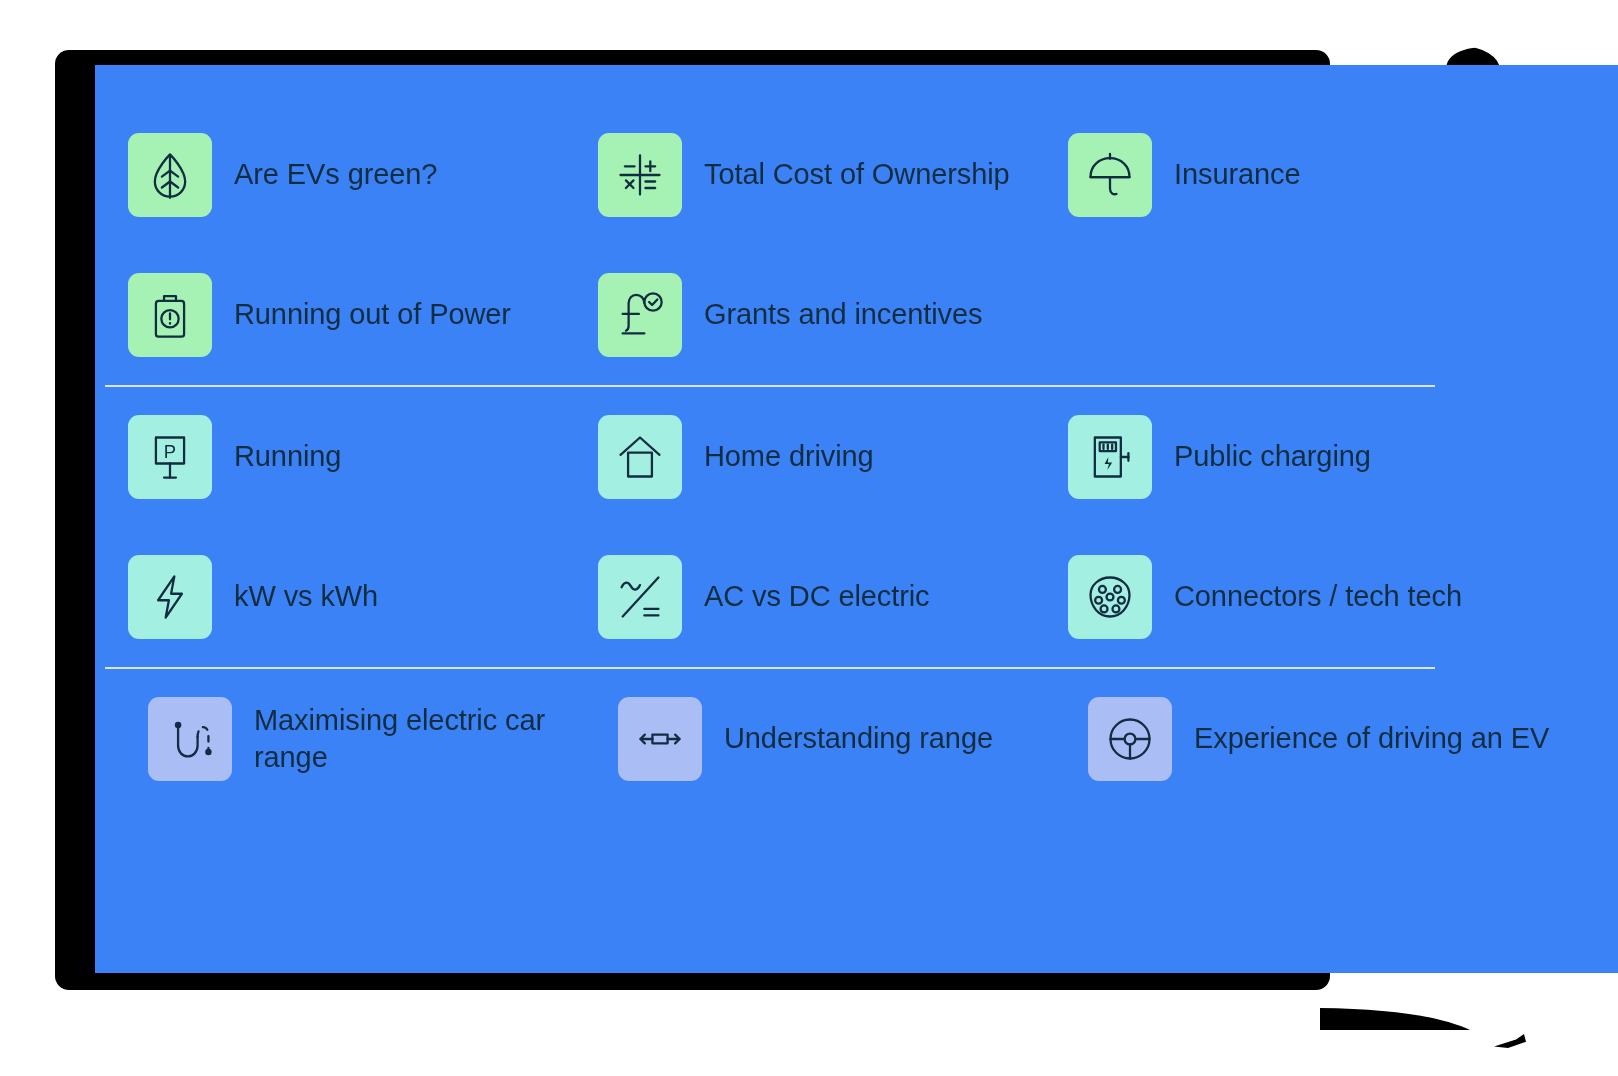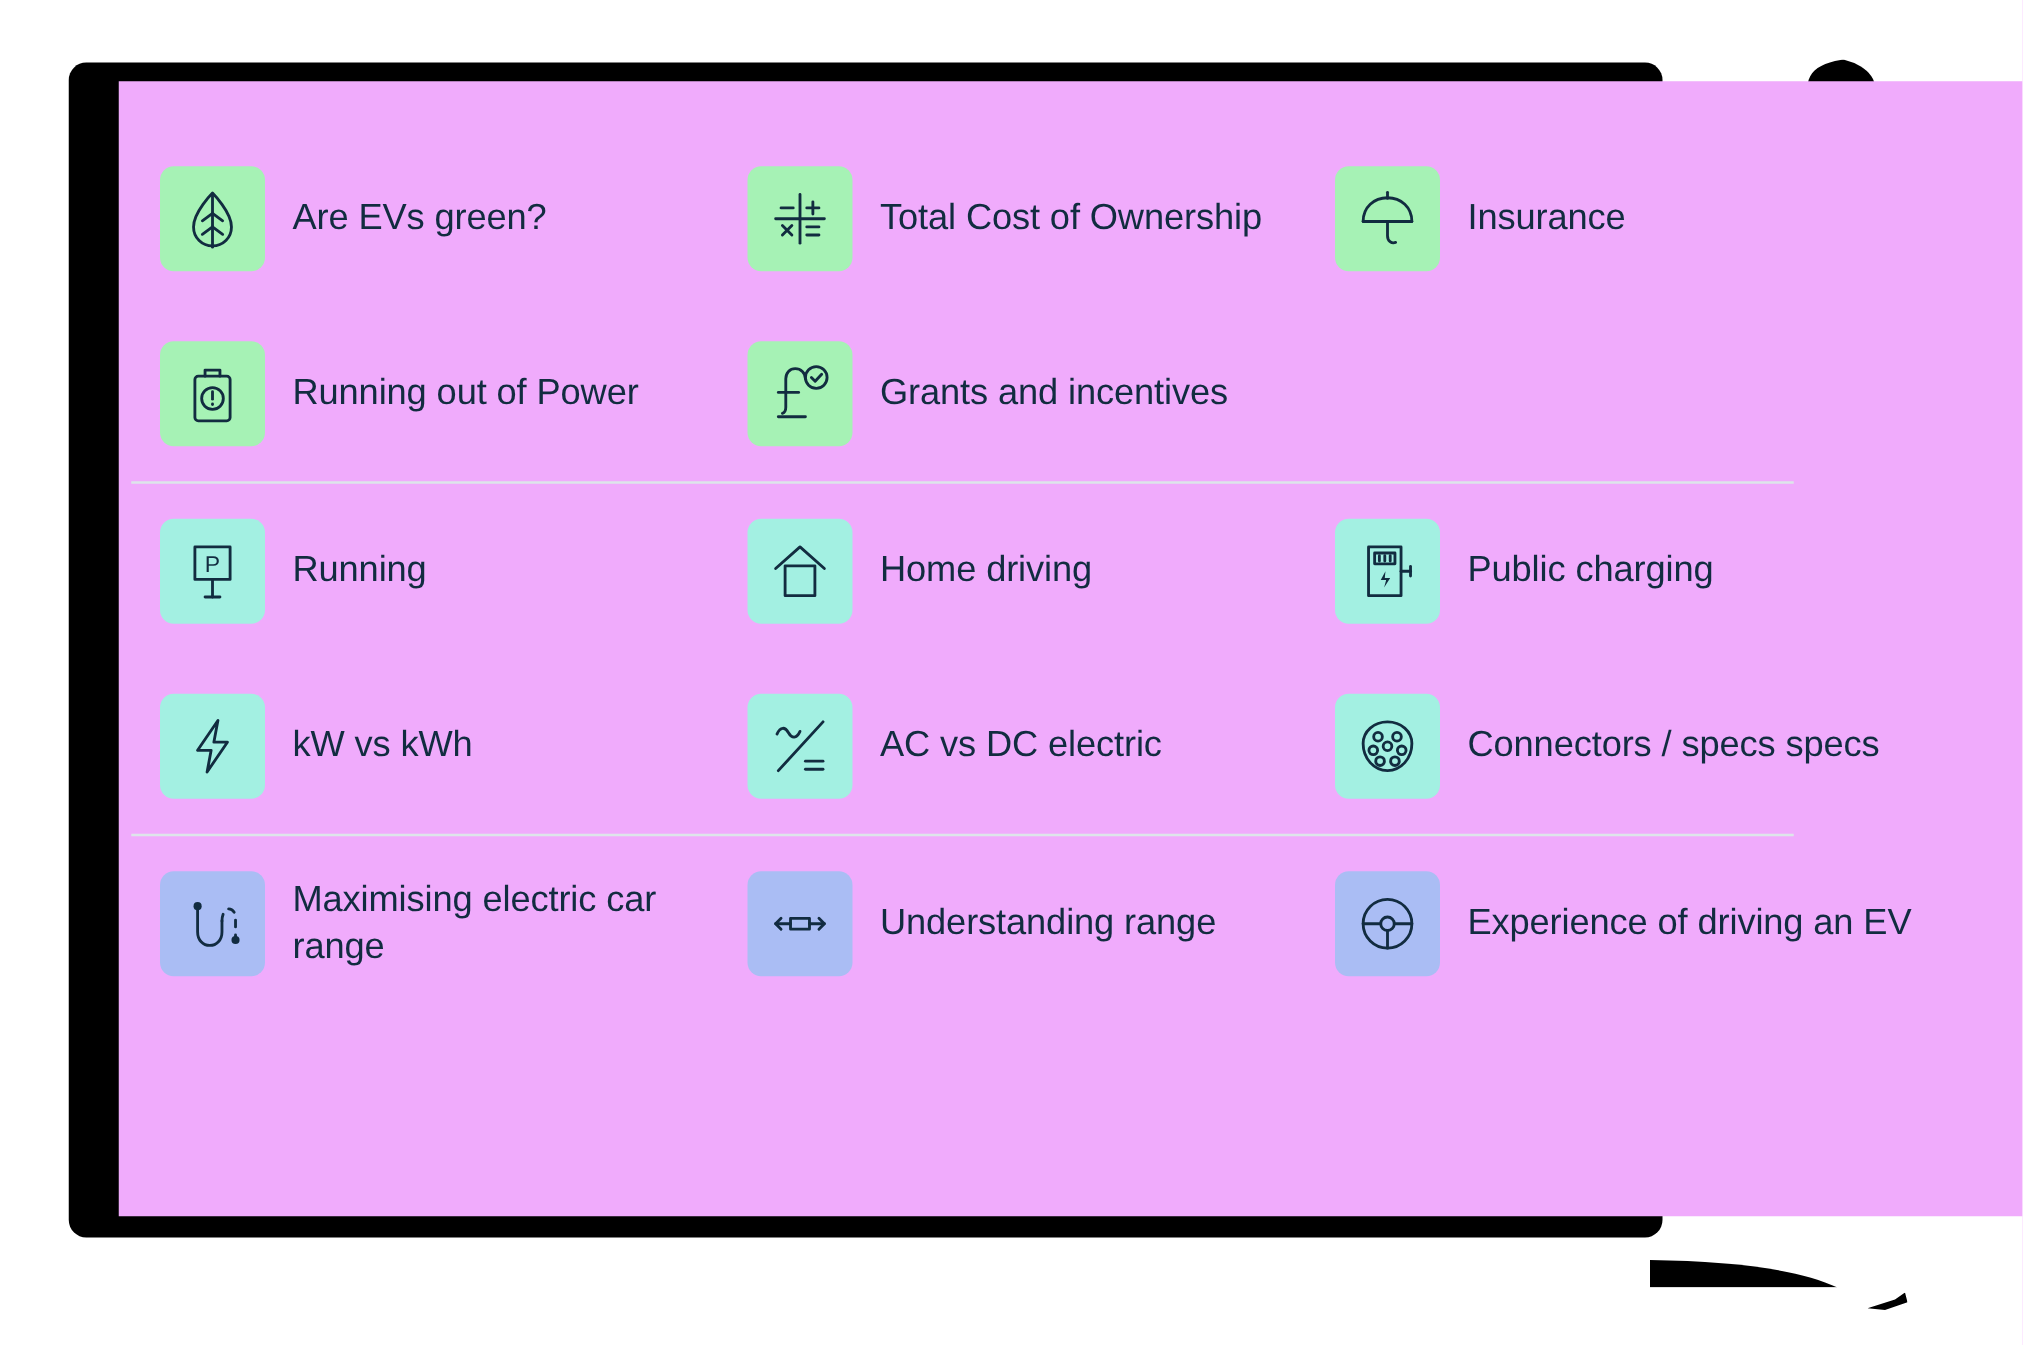--- a/index.html
+++ b/index.html
@@ -63,31 +63,31 @@
     clip-path: polygon(0 90%, 55% 40%, 75% 0, 80% 55%, 35% 100%);
   }
 
   
   #card {
     position: absolute;
     left: 95px;
     top: 65px;
     width: 1523px;
     height: 908px;
-    background: #f0abfc;
+    background: #3b82f6;
     z-index: 2;
     overflow: hidden;
   }
 
   .section {
     position: relative;
   }
   #section-general   { padding-top: 40px;  padding-bottom: 0; }
   #section-charging  { padding-top: 0; }
-  #section-driving   { padding-top: 0; }
+  #section-driving   { padding-top: 0; padding-left: 20px; }
 
   .divider {
     height: 2px;
     background: #dde5ea;
     margin-left: 10px;
     width: 1330px;
   }
 
   .grid {
     display: grid;
@@ -304,21 +304,21 @@
             <path d="M6 22 C6 13 14 6 24 6 C34 6 42 13 42 22 C42 33 34 42 24 42 C14 42 6 33 6 22 Z"></path>
             <circle cx="17" cy="17" r="3.2"></circle>
             <circle cx="31" cy="17" r="3.2"></circle>
             <circle cx="24" cy="24" r="3.2"></circle>
             <circle cx="13.5" cy="27" r="3.2"></circle>
             <circle cx="34.5" cy="27" r="3.2"></circle>
             <circle cx="18.5" cy="35" r="3.2"></circle>
             <circle cx="29.5" cy="35" r="3.2"></circle>
           </svg>
         </div>
-        <div class="item-label nowrap">Connectors / specs specs</div>
+        <div class="item-label nowrap">Connectors / tech tech</div>
       </div>
     </div>
   </div>
 
   <div class="divider"></div>
 
   <div class="section" id="section-driving">
     <div class="grid">
 
       <div class="item">

